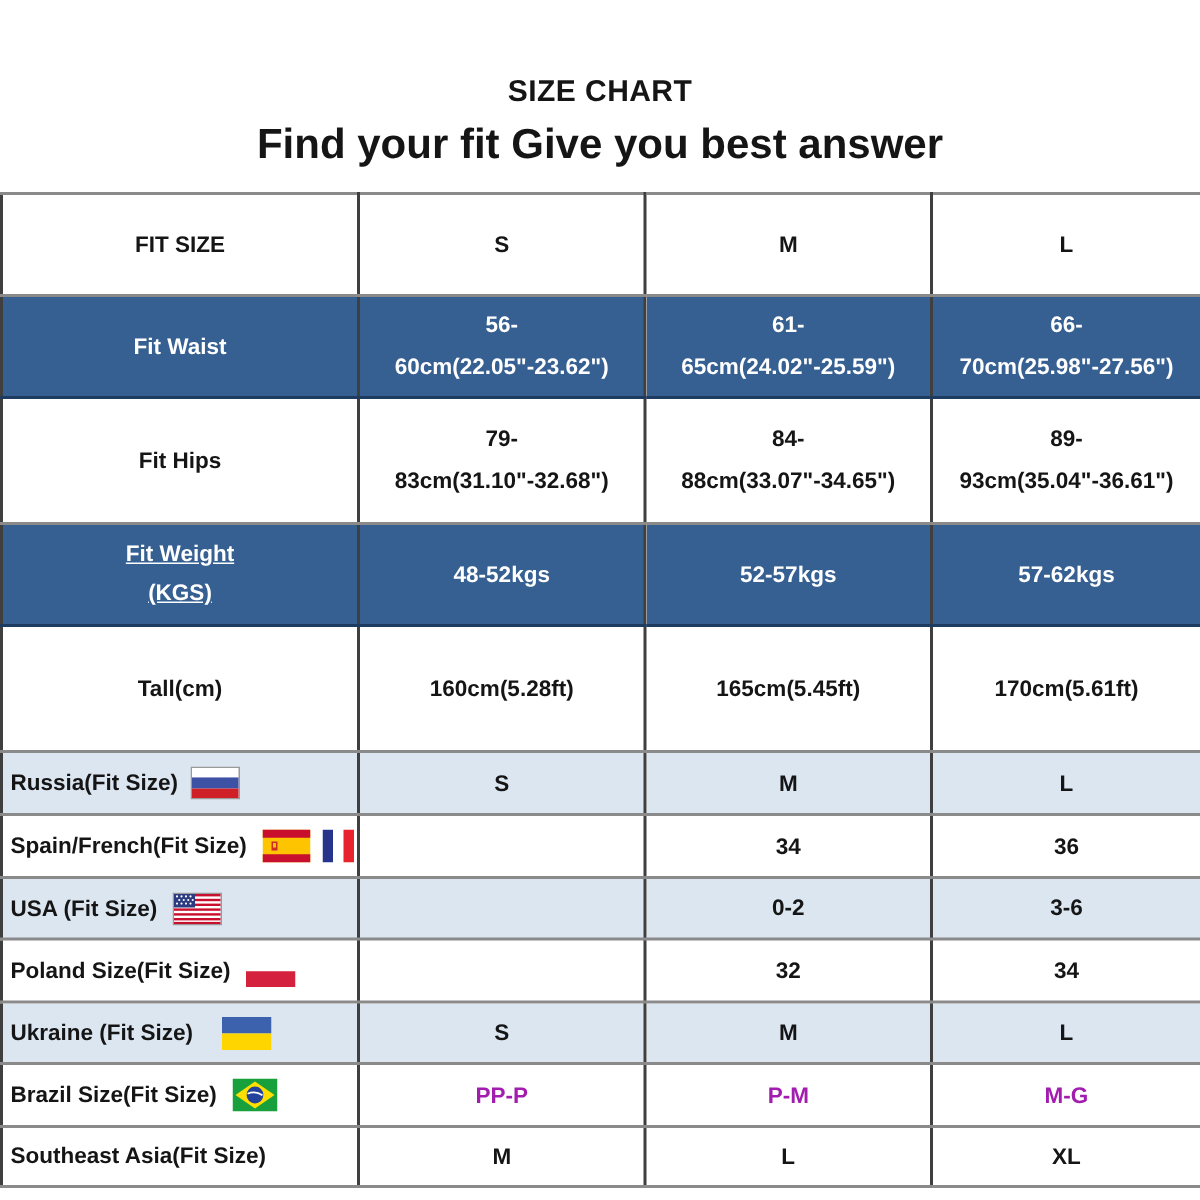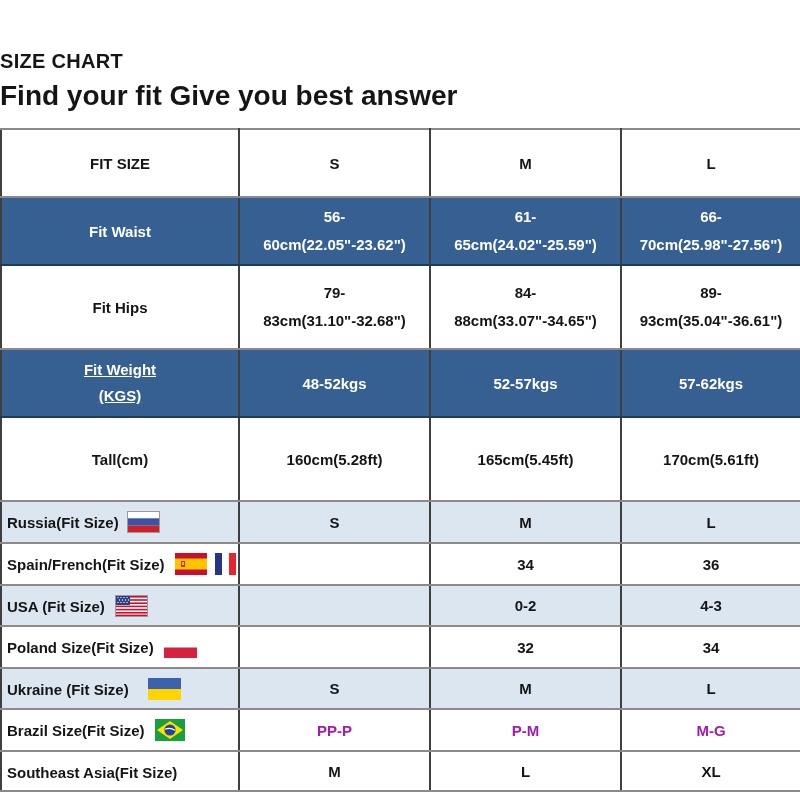--- a/index.html
+++ b/index.html
@@ -5,21 +5,21 @@
   html, body { margin: 0; padding: 0; }
   body {
     width: 800px; height: 800px;
     background: #ffffff;
     font-family: "Liberation Sans", sans-serif;
     font-weight: bold;
     color: #151515;
     overflow: hidden;
     position: relative;
   }
-  .title-block { padding-top: 50px; }
+  .title-block { padding-top: 50px; text-align: center; }
   .title { font-size: 20px; letter-spacing: 0.3px; }
   .subtitle { font-size: 28px; margin-top: 7px; }
 
   table.size-chart {
     position: absolute;
     top: 128px; left: 0;
     width: 800px;
     border-collapse: collapse;
     table-layout: fixed;
     border: 2px solid #2b2b2b;
@@ -188,21 +188,21 @@
               <circle cx="13.5" cy="5" r="0.7"></circle>
             <circle cx="3" cy="7.4" r="0.7"></circle>
               <circle cx="6" cy="7.4" r="0.7"></circle>
               <circle cx="9" cy="7.4" r="0.7"></circle>
               <circle cx="12" cy="7.4" r="0.7"></circle>
           </g>
         </svg>
       </td>
       <td class="val"></td>
       <td class="val">0-2</td>
-      <td class="val">4-3</td>
+      <td class="val">3-6</td>
     </tr>
 
     <tr class="h42 row-white">
       <td class="country-label">
         <span class="lbl">Poland Size(Fit Size)</span>
         <svg class="flag" width="33" height="21" viewBox="0 0 33 21">
           <rect x="0" y="0" width="33" height="10.5" fill="#ffffff"></rect>
           <rect x="0" y="10.5" width="33" height="10.5" fill="#d4213d"></rect>
         </svg>
       </td>

